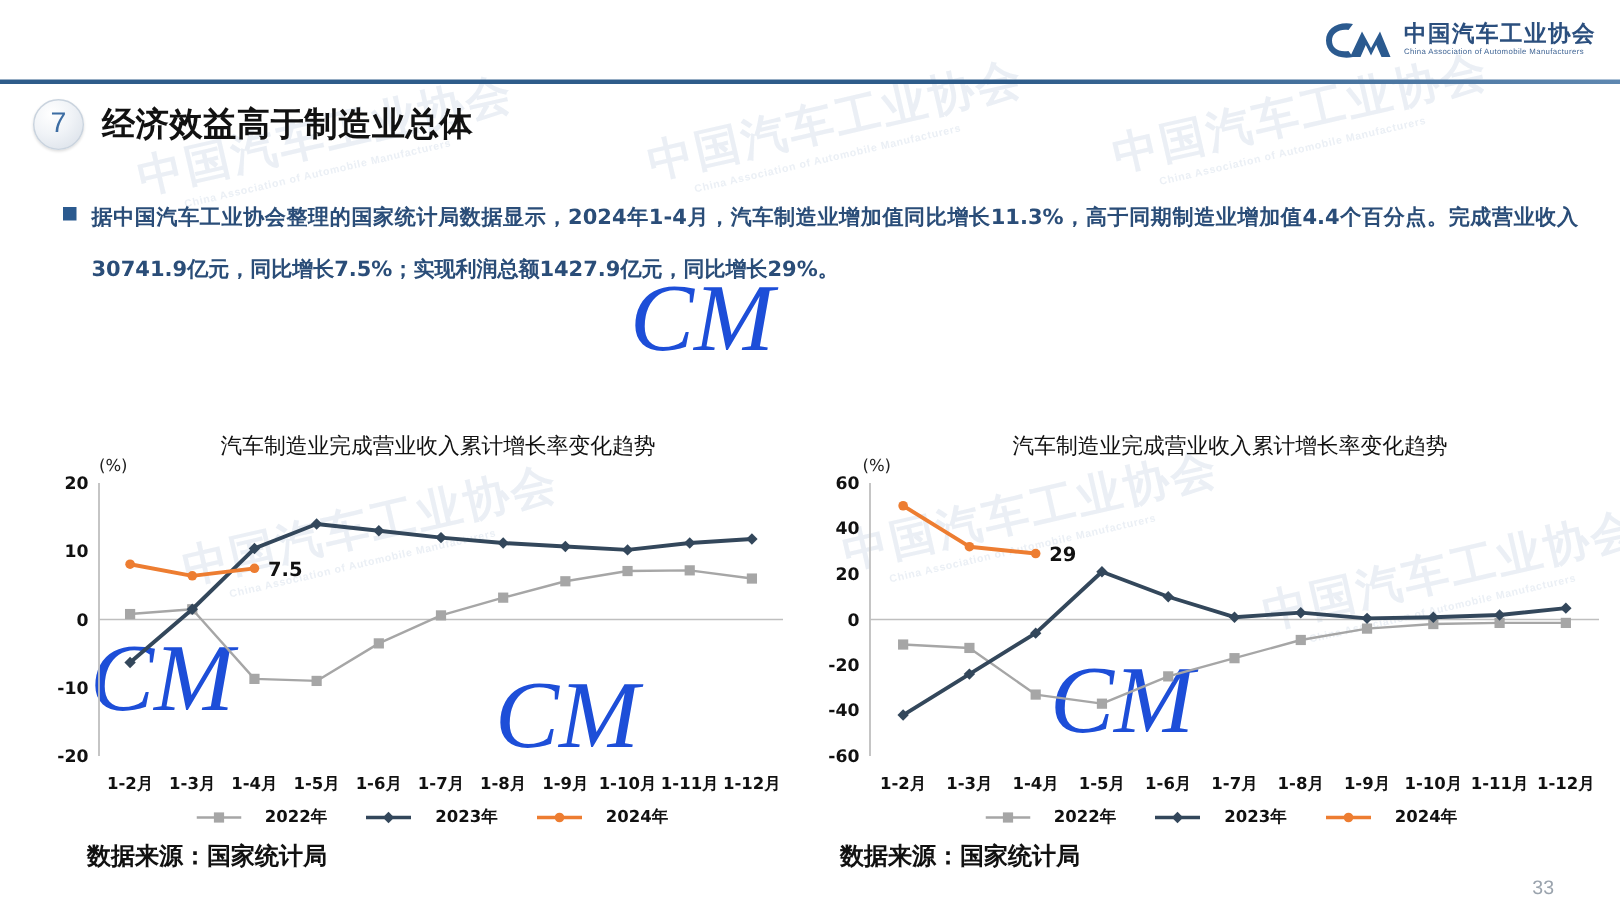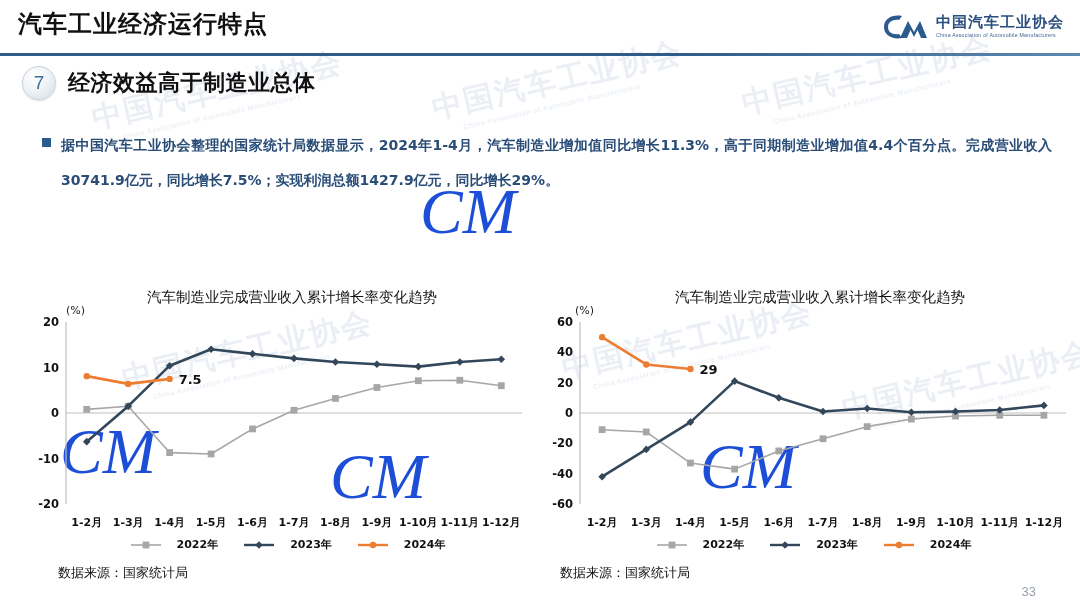--- a/index.html
+++ b/index.html
@@ -102,21 +102,21 @@
     display:flex; justify-content:center; gap:26px; align-items:center;
   }
   #chart-left .legend { padding-left:30px; }
   #chart-right .legend { padding-left:18px; }
   .legend-item { display:flex; align-items:center; gap:16px; }
   .legend-label { font-size:11px; font-weight:700; color:#111;
                   font-family:"DejaVu Sans","Liberation Sans",sans-serif; }
 
   .source {
     position:absolute; bottom:6px; left:40px;
-    font-size:13px; font-weight:400; color:#111;
+    font-size:16px; font-weight:700; color:#111;
     font-family:"DejaVu Sans","Liberation Sans",sans-serif;
   }
   #chart-right .source { left:20px; }
 
   .page-number {
     position:absolute; right:44px; bottom:8px;
     font-size:13px; color:#9aa3ad; z-index:3;
     font-family:"Liberation Sans",sans-serif;
   }
 </style>
@@ -148,21 +148,20 @@
     <span class="wm-cn">中国汽车工业协会</span>
     <span class="wm-en">China Association of Automobile Manufacturers</span>
   </div>
   <div class="wm-cm" style="left:60px;  top:415px;">CM</div>
   <div class="wm-cm" style="left:420px; top:175px;">CM</div>
   <div class="wm-cm" style="left:700px; top:430px;">CM</div>
   <div class="wm-cm" style="left:330px; top:440px;">CM</div>
 </div>
 
 <div class="header">
-  <div class="header-title">汽车工业经济运行特点</div>
   <div class="header-rule light"></div>
   <div class="logo">
     <svg class="logo-mark" viewBox="0 0 46 30">
       <path d="M20 4 C10 2 2 7 2 15 C2 23 10 28 20 26 L17 22 C10 23 6 20 6 15 C6 10 11 7 17 8 Z" fill="#2b5a8f"></path>
       <path d="M18 26 L26 9 L32 20 L38 9 L45 26 L39 26 L35.5 18 L32 25 L28.5 18 L25 26 Z" fill="#2b5a8f"></path>
     </svg>
     <div class="logo-text">
       <div class="logo-cn">中国汽车工业协会</div>
       <div class="logo-en">China Association of Automobile Manufacturers</div>
     </div>

